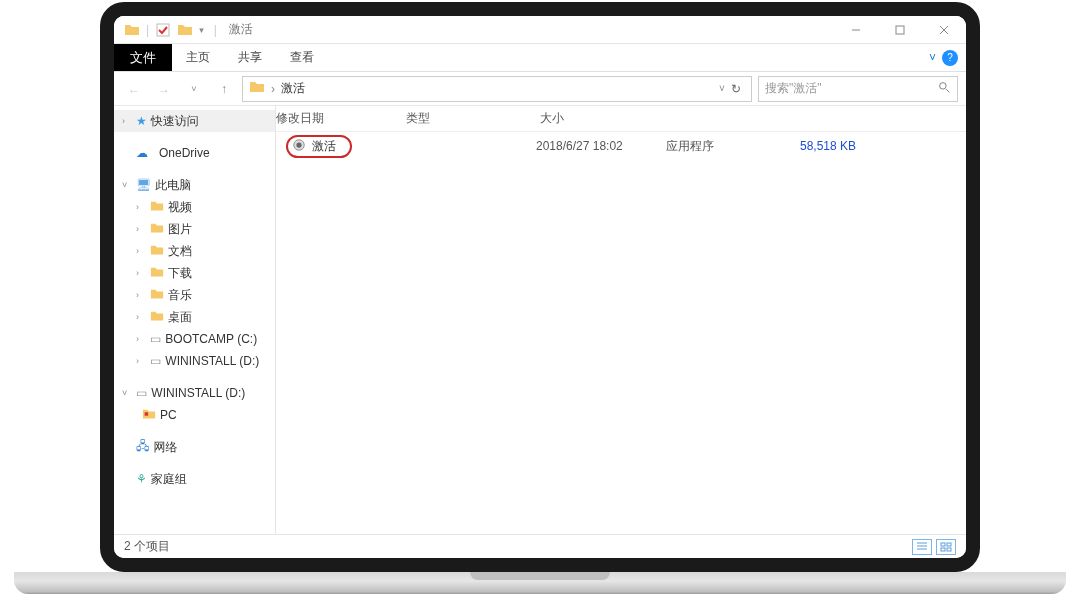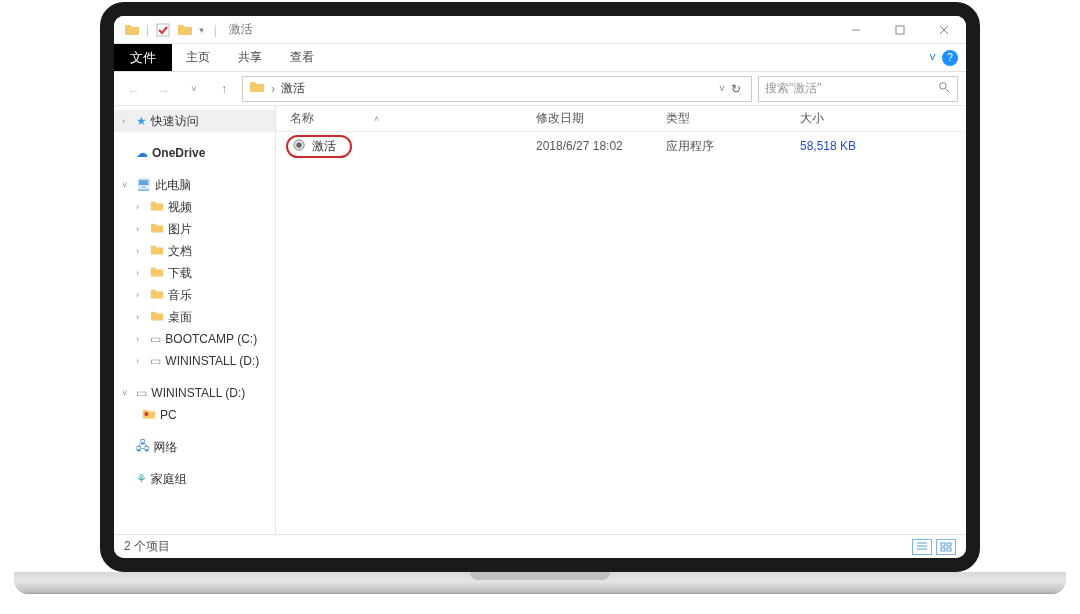--- a/index.html
+++ b/index.html
@@ -265,21 +265,21 @@
 
       <div class="sidebar">
         <div class="tree-item pinned">
           <span class="chev">›</span>
           <span style="color:#3a9de8;">★</span>
           <span class="lbl">快速访问</span>
         </div>
         <div style="height:10px;"></div>
         <div class="tree-item" style="padding-left:22px;">
           <span style="color:#2a7dd1;">☁</span>
-          <span class="lbl" style="font-weight:700;">OneDrive</span>
+          <span class="lbl" style="font-weight:400;margin-left:7px;">OneDrive</span>
         </div>
         <div style="height:10px;"></div>
         <div class="tree-item">
           <span class="chev">˅</span>
           <span style="color:#5fa6e3;">🖥</span>
           <span class="lbl">此电脑</span>
         </div>
         <div class="tree-item" style="padding-left:22px;">
           <span class="chev">›</span>
           <span><svg width="14" height="14" viewBox="0 0 16 16">
@@ -352,24 +352,20 @@
         </div>
         <div style="height:10px;"></div>
         <div class="tree-item" style="padding-left:22px;">
           <span style="color:#3a9;">⚘</span>
           <span class="lbl">家庭组</span>
         </div>
       </div>
 
       <div class="content">
         <div class="columns">
-          <div class="col-name">
-            <span>名称</span>
-            <span style="color:#999;font-size:9px;">˄</span>
-          </div>
           <div class="col-date">修改日期</div>
           <div class="col-type">类型</div>
           <div class="col-size">大小</div>
         </div>
         <div class="file-row">
           <div class="file-cell-name">
             <span class="highlight">
               <span>
                 <svg width="14" height="14" viewBox="0 0 16 16">
                     <circle cx="8" cy="8" r="6" fill="#ddd" stroke="#888"></circle>

